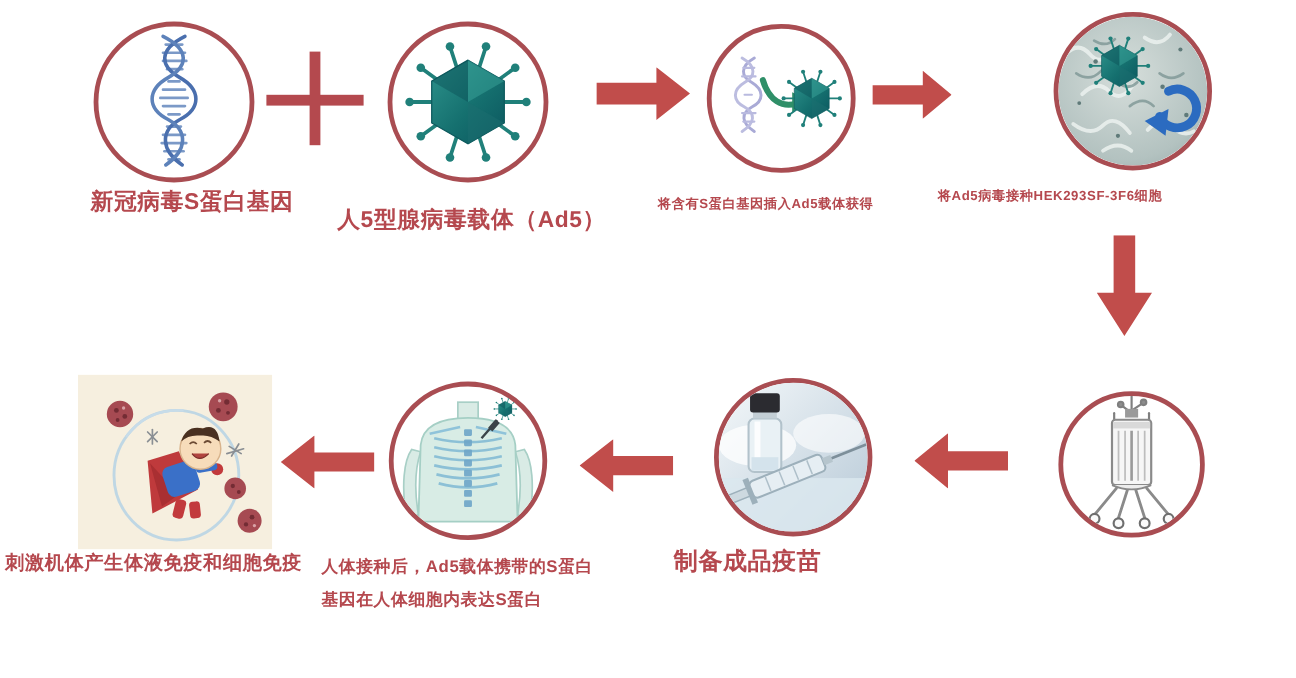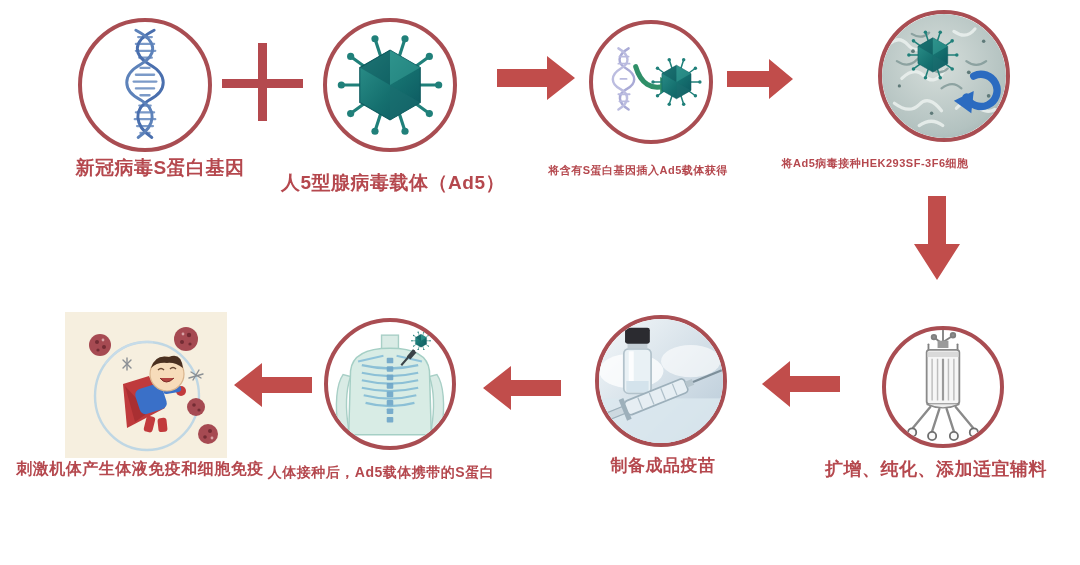--- a/index.html
+++ b/index.html
@@ -208,21 +208,20 @@
           <line x1="64" y1="87" x2="83" y2="110"></line>
       </g>
       <g stroke="#6f6f6f" stroke-width="2" fill="#fafafa">
         <circle cx="16" cy="115" r="4.5"></circle>
           <circle cx="38" cy="119" r="4.5"></circle>
         <circle cx="62" cy="119" r="4.5"></circle>
           <circle cx="84" cy="115" r="4.5"></circle>
       </g>
     </svg>
   </div>
-  <div class="caption" style="left:936px;top:457px;font-size:18px">扩增、纯化、添加适宜辅料</div>
 
   <svg class="arrow" style="left:762px;top:361px" width="78" height="46">
     <polygon points="78,15 28,15 28,0 0,23 28,46 28,31 78,31" fill="#c14d4b"></polygon>
   </svg>
 
   <div class="circle" style="left:595px;top:315px;width:132px;height:132px">
     <svg width="124" height="124" viewBox="0 0 100 100">
       <defs>
         <linearGradient id="vaxGrad" x1="0" y1="0" x2="1" y2="1">
           <stop offset="0" stop-color="#f4f8fa"></stop>
@@ -248,21 +247,21 @@
             <line x1="-16" y1="-5" x2="-16" y2="5"></line>
             <line x1="-6" y1="-5" x2="-6" y2="5"></line>
             <line x1="4" y1="-5" x2="4" y2="5"></line>
             <line x1="14" y1="-5" x2="14" y2="5"></line>
           </g>
         <rect x="24" y="-2.5" width="6" height="5" fill="#b6c5cd"></rect>
         <line x1="30" y1="0" x2="55" y2="0" stroke="#7d8f9a" stroke-width="1.8"></line>
       </g>
     </svg>
   </div>
-  <div class="caption" style="left:663px;top:454px;font-size:17px">制备成品疫苗</div>
+  <div class="caption" style="left:623px;top:454px;font-size:20px">制备成品疫苗</div>
 
   <svg class="arrow" style="left:483px;top:366px" width="78" height="44">
     <polygon points="78,14 28,14 28,0 0,22 28,44 28,30 78,30" fill="#c14d4b"></polygon>
   </svg>
 
   <div class="circle" style="left:324px;top:318px;width:132px;height:132px">
     <svg width="124" height="124" viewBox="0 0 132 132">
       <g transform="translate(66,72)">
         <path d="M-50,-16 C-57,-6 -59,16 -55,42 L-44,42 C-48,18 -46,-2 -42,-14 Z" fill="#d9ebe5" stroke="#a8cfc6" stroke-width="1.5"></path>
         <path d="M50,-16 C57,-6 59,16 55,42 L44,42 C48,18 46,-2 42,-14 Z" fill="#d9ebe5" stroke="#a8cfc6" stroke-width="1.5"></path>
@@ -293,20 +292,21 @@
       </g>
       <use href="#ad5-virus" transform="translate(99,20) scale(0.21)"></use>
       <g>
         <line x1="92" y1="30" x2="78" y2="46" stroke="#3a4348" stroke-width="2.2"></line>
         <rect x="84" y="32" width="10" height="5" transform="rotate(-49 89 34.5)" fill="#3a4348"></rect>
       </g>
     </svg>
   </div>
   <div class="caption" style="left:381px;top:459px;font-size:14px;line-height:27px">
     <div class="ln">人体接种后，Ad5载体携带的S蛋白</div>
+    <div class="ln">基因在人体细胞内表达S蛋白</div>
   </div>
 
   <svg class="arrow" style="left:234px;top:363px" width="78" height="44">
     <polygon points="78,14 28,14 28,0 0,22 28,44 28,30 78,30" fill="#c14d4b"></polygon>
   </svg>
 
   <div class="sq-img" style="left:65px;top:312px;width:162px;height:146px">
     <svg width="162" height="146" viewBox="0 0 162 146">
       <rect width="162" height="146" fill="#f6efdf"></rect>
       <ellipse cx="82" cy="84" rx="52" ry="54" fill="none" stroke="#b9d4e4" stroke-width="2.4" opacity="0.9"></ellipse>
@@ -354,15 +354,15 @@
         <rect x="98" y="74" width="18" height="7" rx="3" transform="rotate(-10 107 77)" fill="#3a70c8"></rect>
         <rect x="80" y="104" width="9" height="16" rx="3" transform="rotate(14 84 112)" fill="#c23a3c"></rect>
         <rect x="93" y="106" width="9" height="14" rx="3" transform="rotate(-6 97 113)" fill="#c23a3c"></rect>
         <circle cx="102" cy="62" r="17" fill="#f7dcba" stroke="#d9b48c" stroke-width="1.2"></circle>
         <path d="M86,56 Q90,42 104,45 Q116,40 118,56 Q110,50 102,51 Q92,50 86,56" fill="#4a3020"></path>
         <path d="M95,66 Q101,74 109,66" fill="#b2453f" stroke="#7c2c28" stroke-width="1"></path>
         <path d="M93,58 q3,-3 6,0 M105,57 q3,-3 6,0" fill="none" stroke="#6b4a33" stroke-width="1.4"></path>
       </g>
     </svg>
   </div>
-  <div class="caption" style="left:140px;top:459px;font-size:16px">刺激机体产生体液免疫和细胞免疫</div>
+  <div class="caption" style="left:128px;top:459px;font-size:16px">刺激机体产生体液免疫和细胞免疫</div>
 
 </div>
 
 </body></html>

